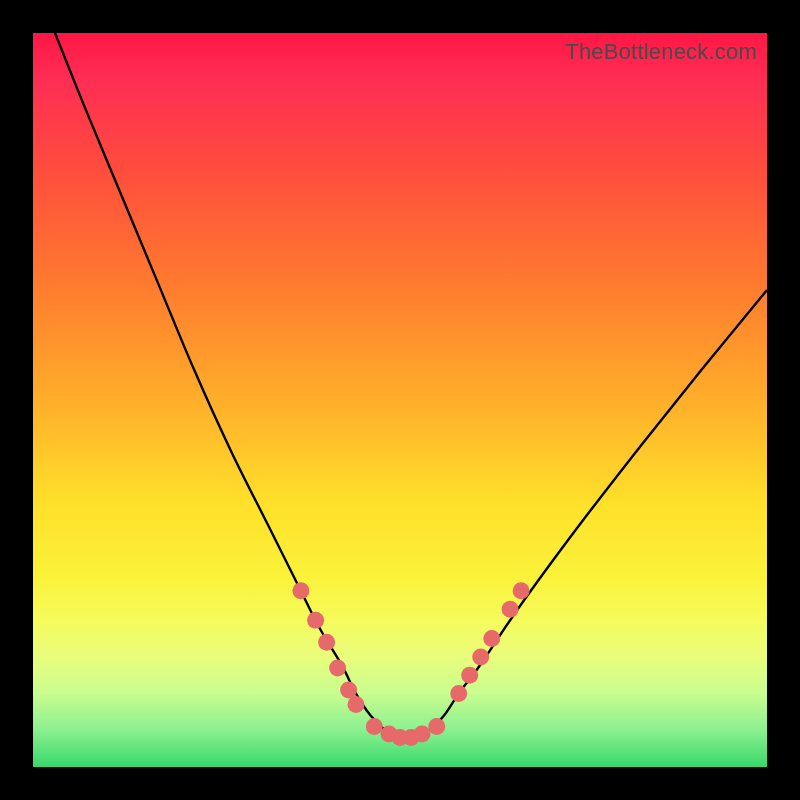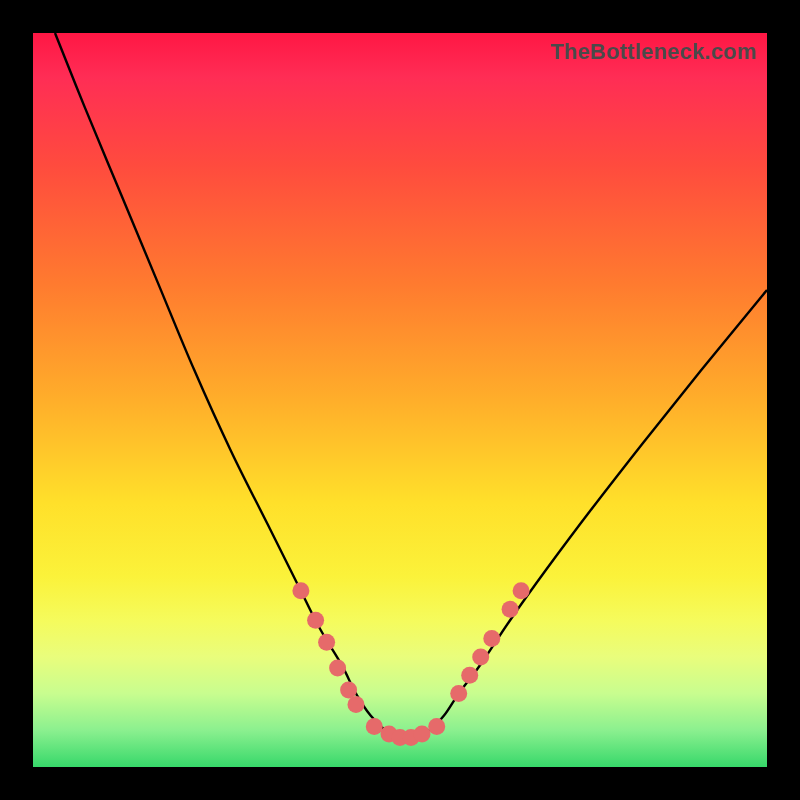--- a/index.html
+++ b/index.html
@@ -38,21 +38,21 @@
       #8bf08f 95%,
       #37d86a 100%
     );
   }
   .watermark {
     position: absolute;
     top: 6px;
     right: 10px;
     color: #4a4a4a;
     font-size: 22px;
-    font-weight: 700;
+    font-weight: 400;
     letter-spacing: 0.2px;
     user-select: none;
   }
   svg.curve {
     position: absolute;
     left: 0;
     top: 0;
     width: 734px;
     height: 734px;
     overflow: visible;

